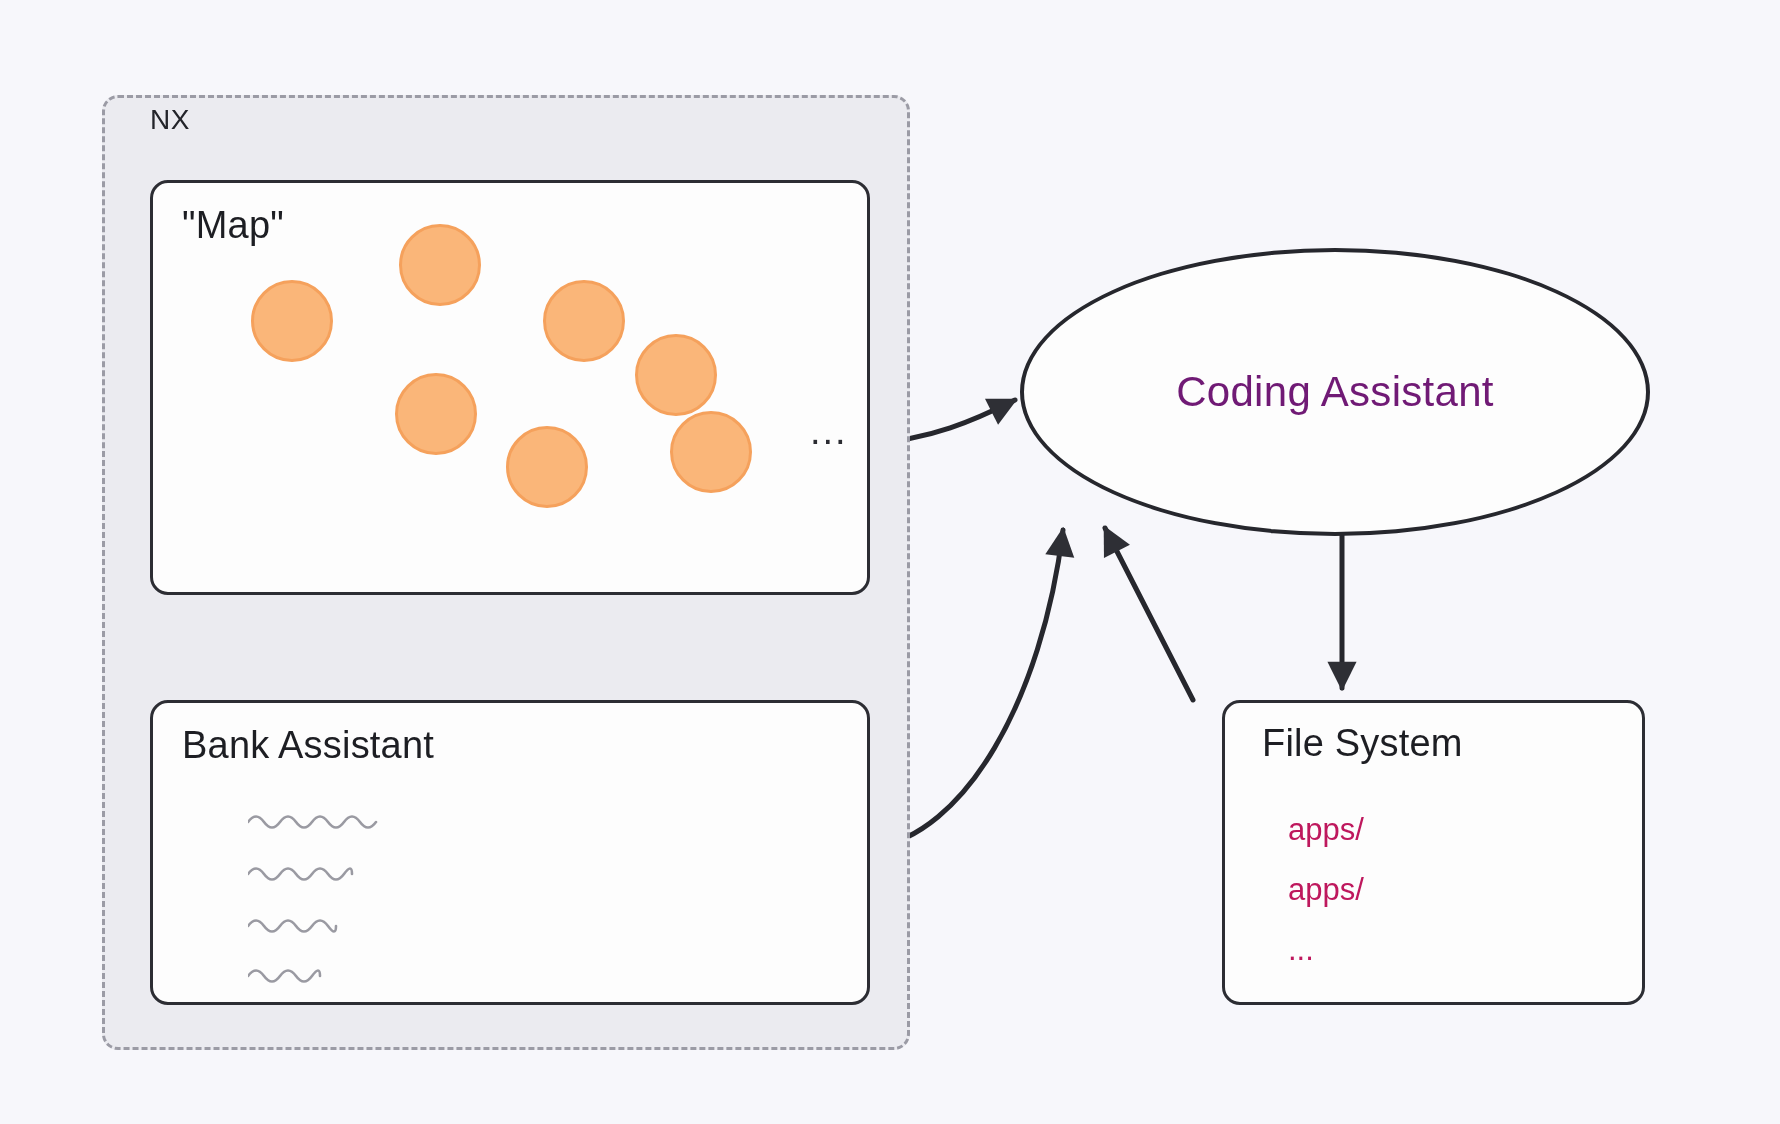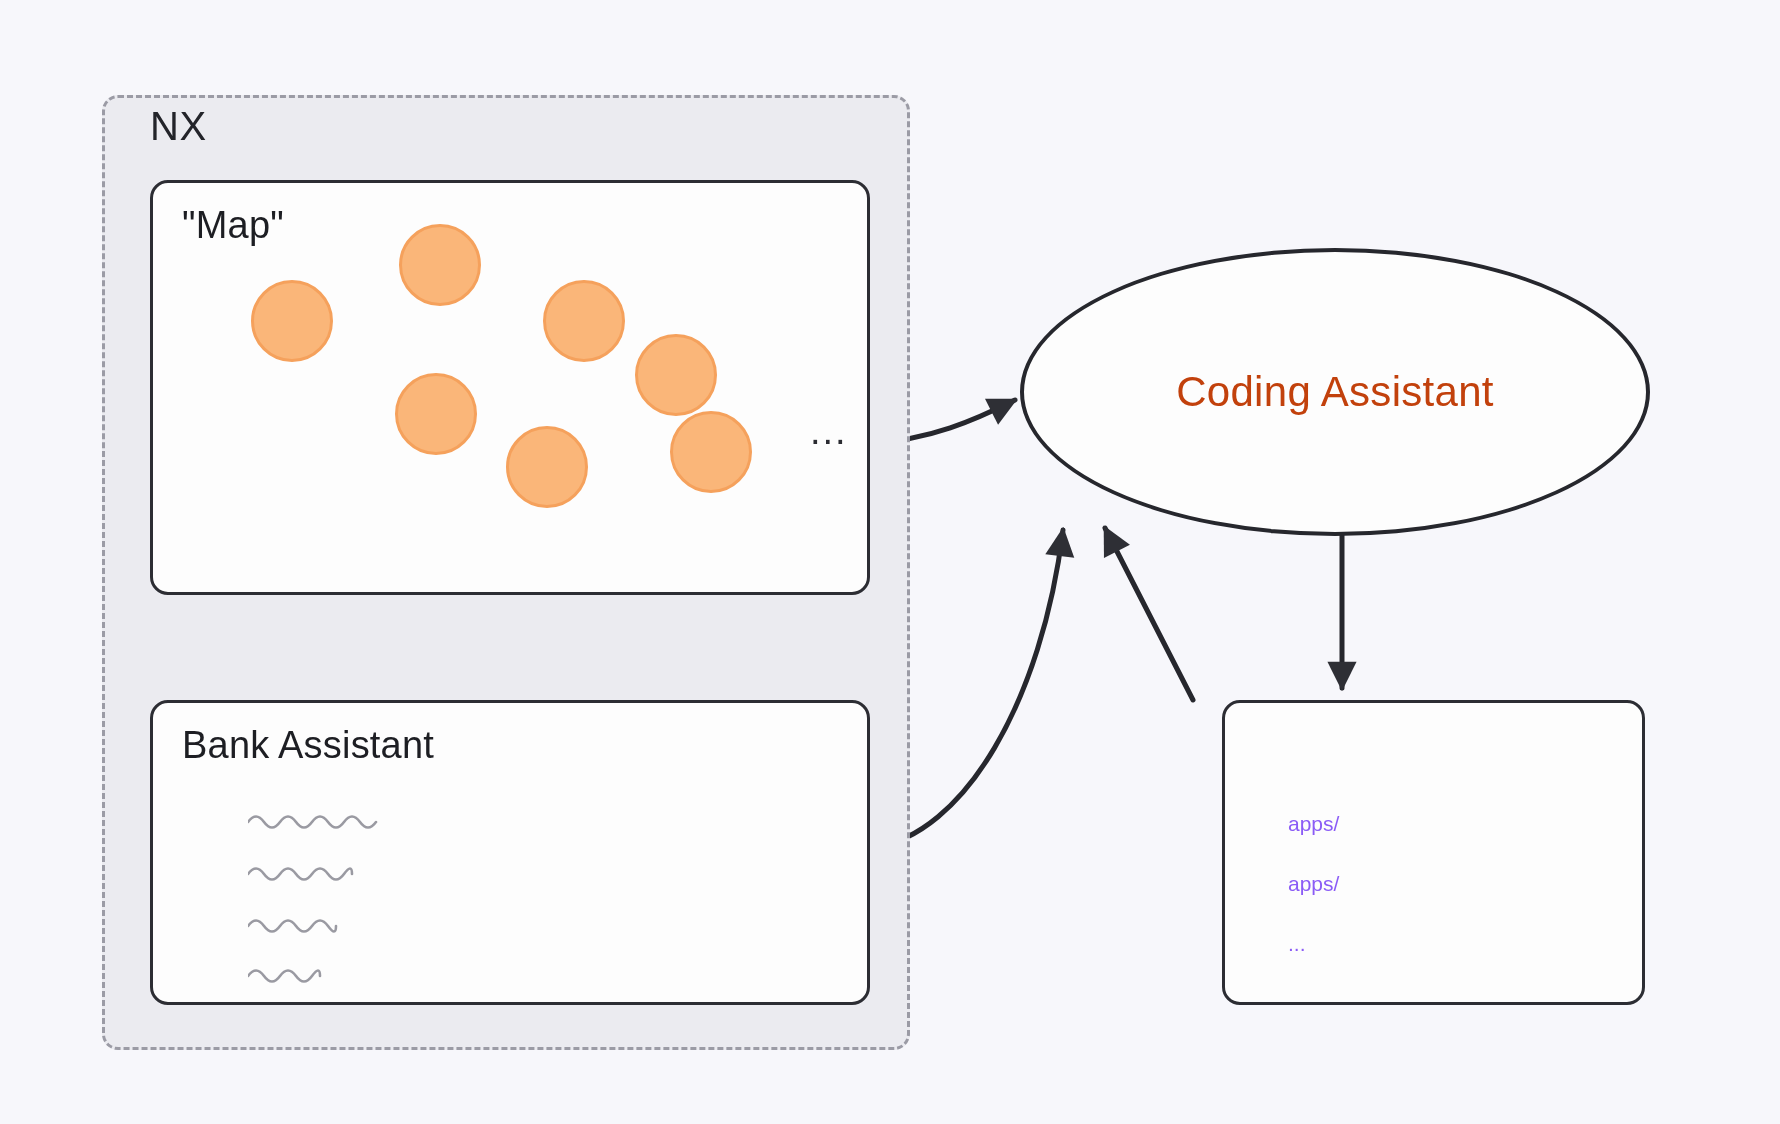--- a/index.html
+++ b/index.html
@@ -37,21 +37,21 @@
     height: 955px;
     background: #ebebf0;
     border: 3px dashed #9b9ba5;
     border-radius: 16px;
     box-sizing: border-box;
   }
   .nx-label {
     position: absolute;
     left: 150px;
     top: 104px;
-    font-size: 40px;
+    font-size: 28px;
     color: #23242a;
     letter-spacing: 0.5px;
   }
 
   
   .card {
     position: absolute;
     background: #fdfdfd;
     border: 3px solid #2c2d33;
     border-radius: 18px;
@@ -89,21 +89,21 @@
   #assistant-label {
     position: absolute;
     left: 1020px;
     top: 248px;
     width: 630px;
     height: 288px;
     display: flex;
     align-items: center;
     justify-content: center;
     font-size: 42px;
-    color: #c2410c;
+    color: #701a75;
     letter-spacing: 0.3px;
   }
 
   
   .graph-node {
     position: absolute;
     width: 82px;
     height: 82px;
     border-radius: 50%;
     background: #fab679;
@@ -116,22 +116,22 @@
     top: 412px;
     font-size: 38px;
     color: #2a2b31;
     letter-spacing: 2px;
     line-height: 1;
   }
 
   
   .fs-line {
     position: absolute;
-    font-size: 21px;
-    color: #8b5cf6;
+    font-size: 31px;
+    color: #be185d;
     white-space: nowrap;
   }
 
   
   .squiggle-wrap {
     position: absolute;
     left: 248px;
   }
 </style>
 </head>
@@ -195,18 +195,19 @@
       <path d="M 0 62 q 8 -11 16 0 t 16 0 t 16 0 t 16 0 t 16 0 t 16 0 t 8 0"></path>
       <path d="M 0 114 q 8 -11 16 0 t 16 0 t 16 0 t 16 0 t 16 0 t 8 0"></path>
       <path d="M 0 164 q 8 -11 16 0 t 16 0 t 16 0 t 16 0 t 8 0"></path>
     </g>
   </svg>
 
   <div id="assistant-ellipse"></div>
   <div id="assistant-label">Coding Assistant</div>
 
   <div class="card" id="fs-card"></div>
+  <div class="card-title" id="fs-title">File System</div>
 
   <div class="fs-line" style="left:1288px; top:812px;">apps/</div>
   <div class="fs-line" style="left:1288px; top:872px;">apps/</div>
   <div class="fs-line" style="left:1288px; top:932px;">...</div>
 
 </div>
 
 </body></html>

